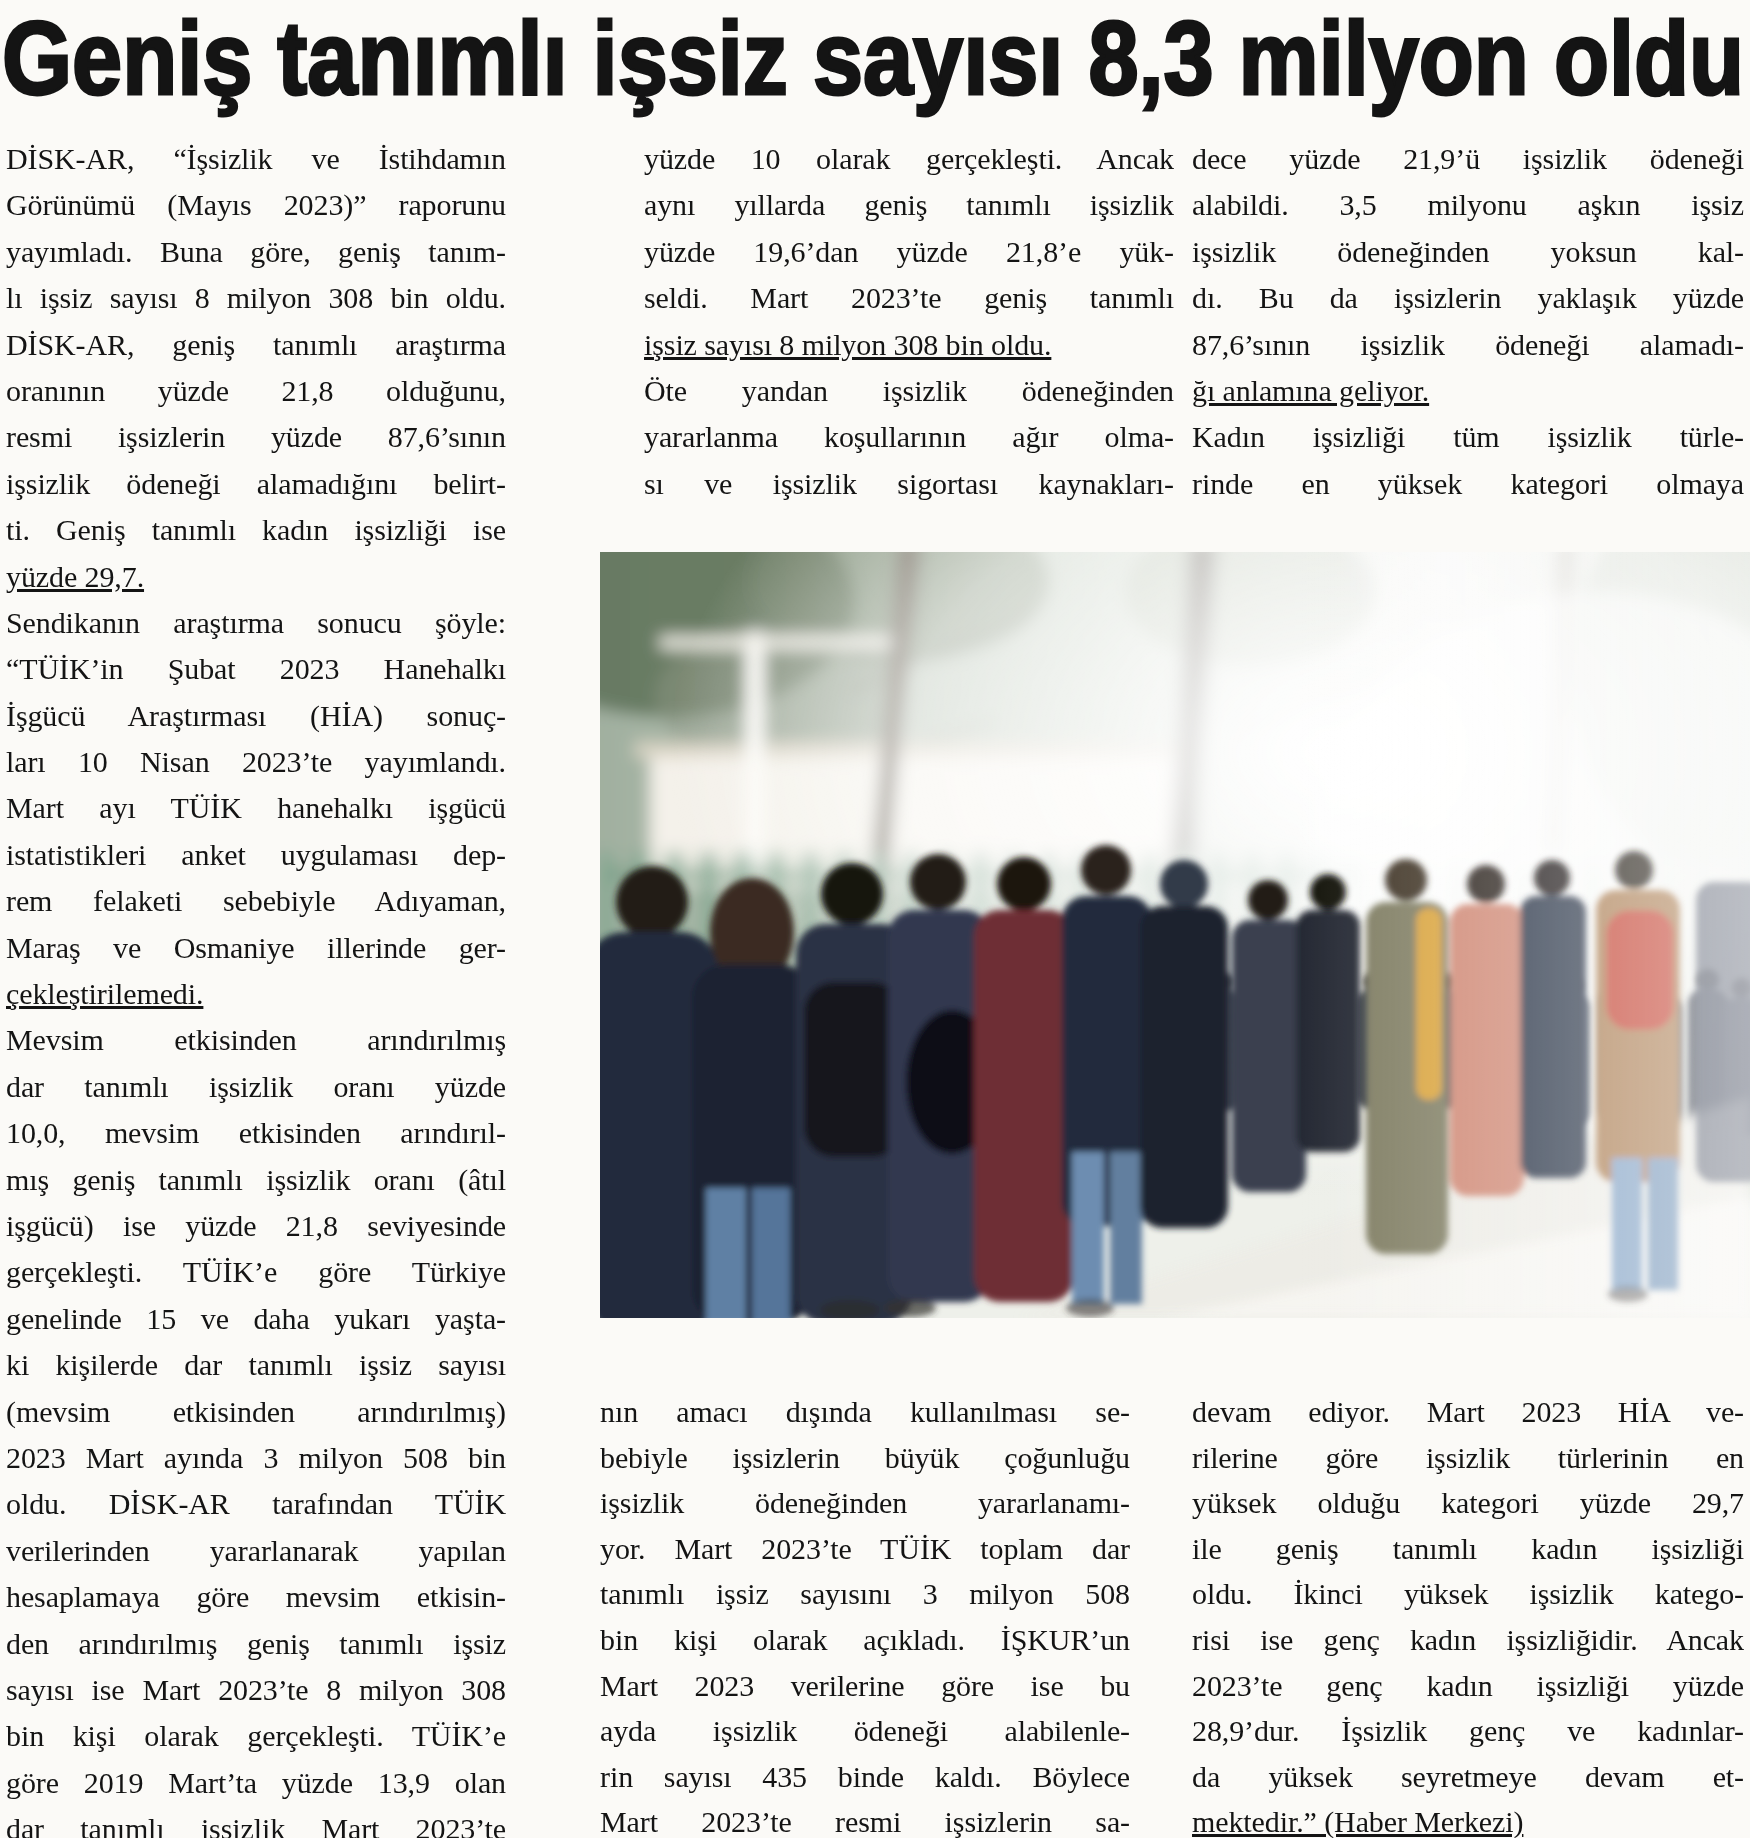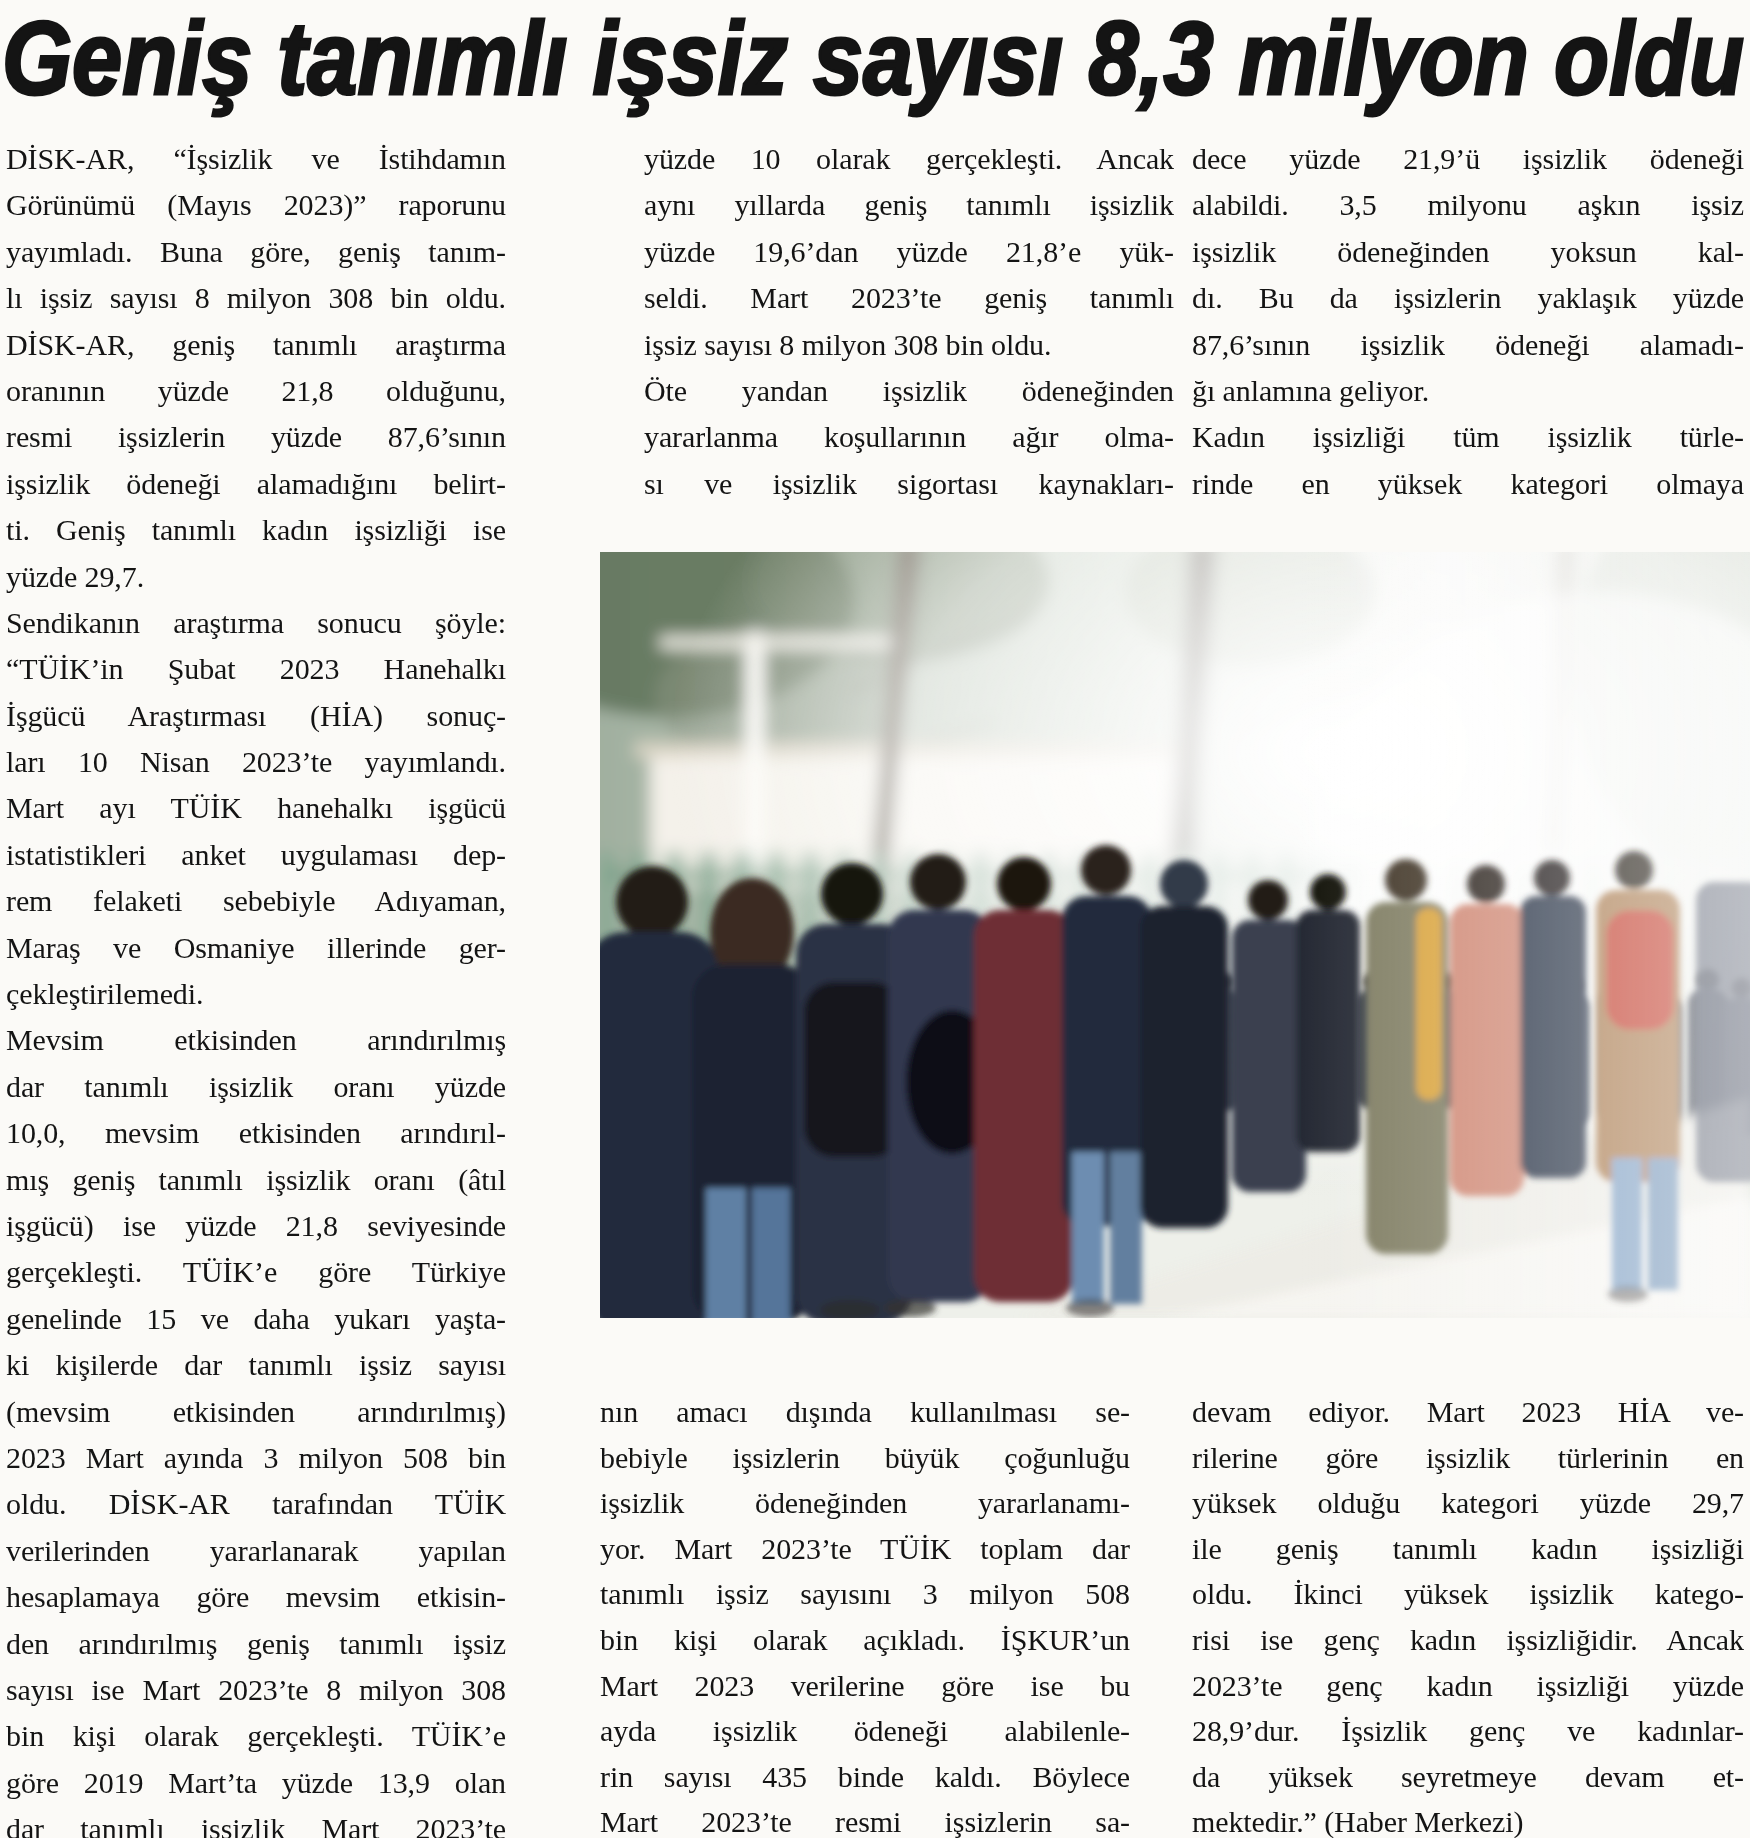--- a/index.html
+++ b/index.html
@@ -4,35 +4,35 @@
 <style>
   html,body{margin:0;padding:0;}
   body{background:#777;}
   .page{
     position:relative;
     width:1750px;height:1838px;
     background:var(--paper,#fbfaf7);
     overflow:hidden;
     font-family:"Liberation Serif","DejaVu Serif",serif;
   }
-  .headline-wrap{position:absolute;left:0;top:0;width:1750px;height:120px;font-style:italic;}
+  .headline-wrap{position:absolute;left:0;top:0;width:1750px;height:120px;}
   .col{
     position:absolute;
     color:var(--ink,#141414);
     font-size:30px;
     letter-spacing:-0.1px;
   }
   .col .line{
     height:46.4px;line-height:46.4px;
     text-align:justify;
     text-align-last:justify;
     white-space:nowrap;
   }
   .col.bottom .line{height:45.6px;line-height:45.6px;}
-  .col .line.flush{text-align-last:left;}
+  .col .line.flush{text-align-last:left;text-decoration:underline;}
   #col1{left:6px;top:136px;width:500px;}
   #col2top{left:600px;top:136px;width:530px;margin-left:44px;}
   #col3top{left:1192px;top:136px;width:552px;}
   #col2bot{left:600px;top:1389px;width:530px;}
   #col3bot{left:1192px;top:1389px;width:552px;}
   .photo{
     position:absolute;left:600px;top:552px;width:1150px;height:766px;
     overflow:hidden;
   }
   .photo svg{display:block;}

